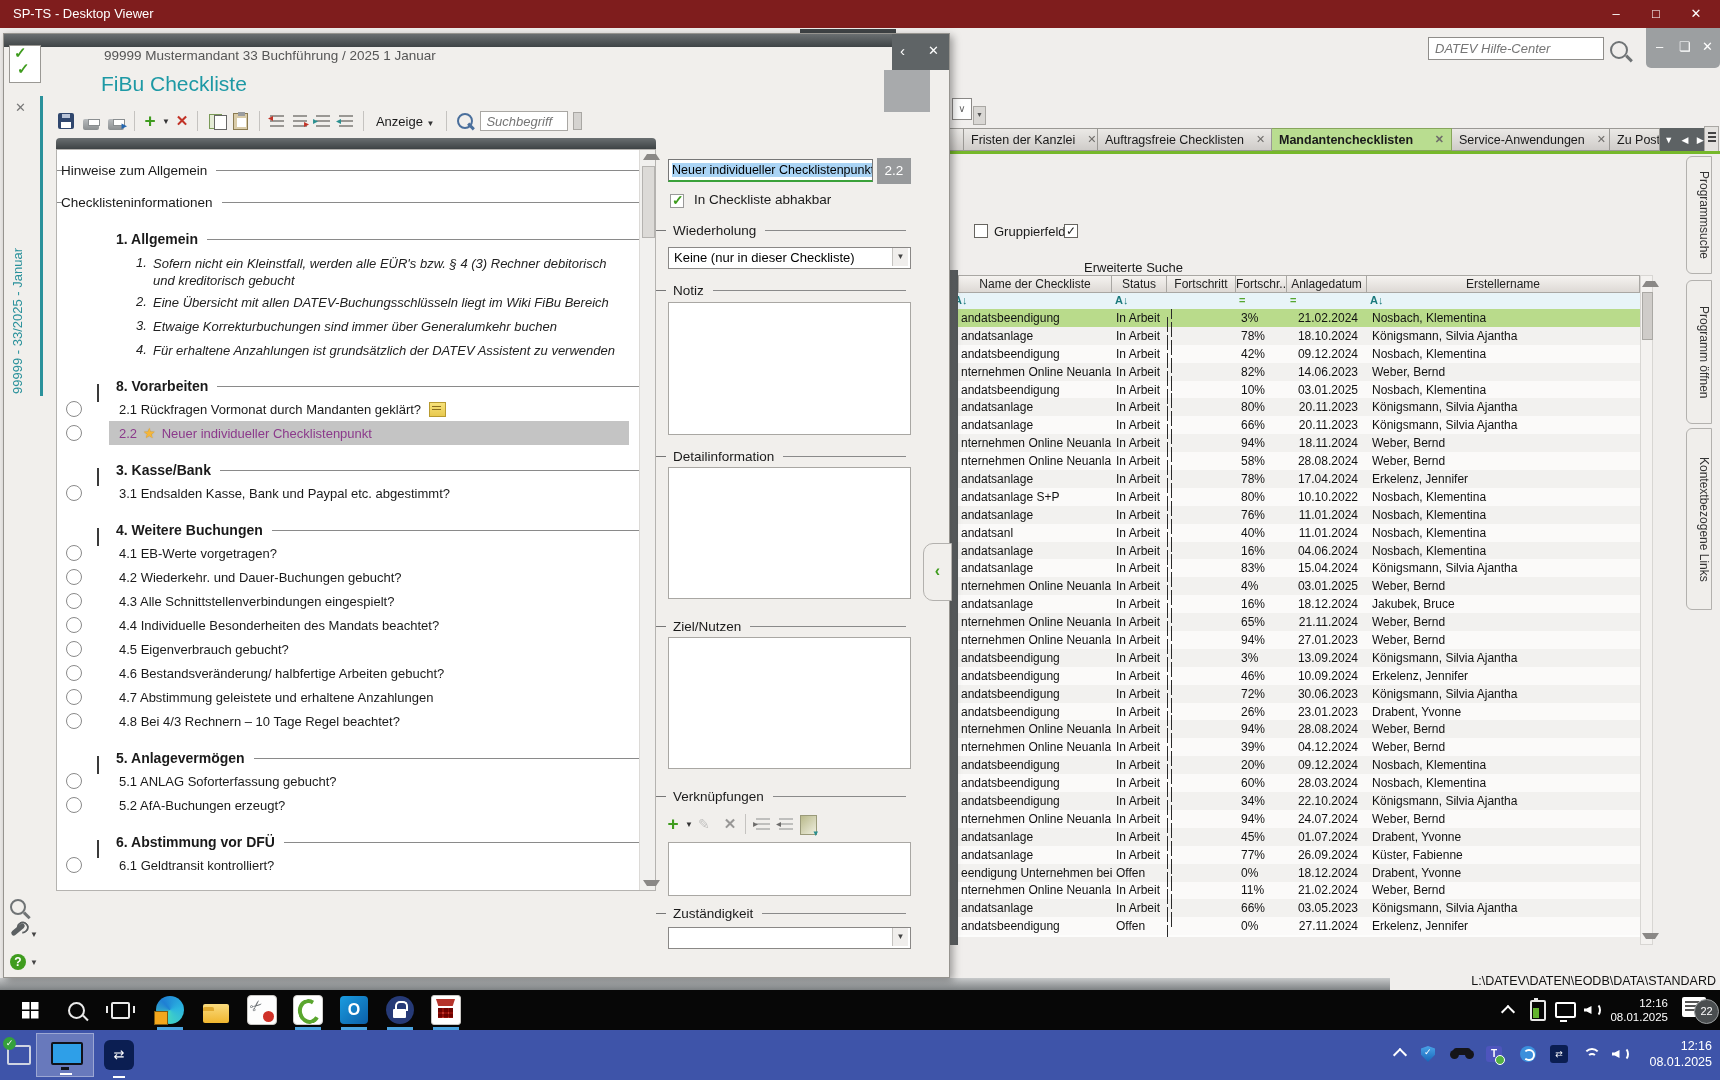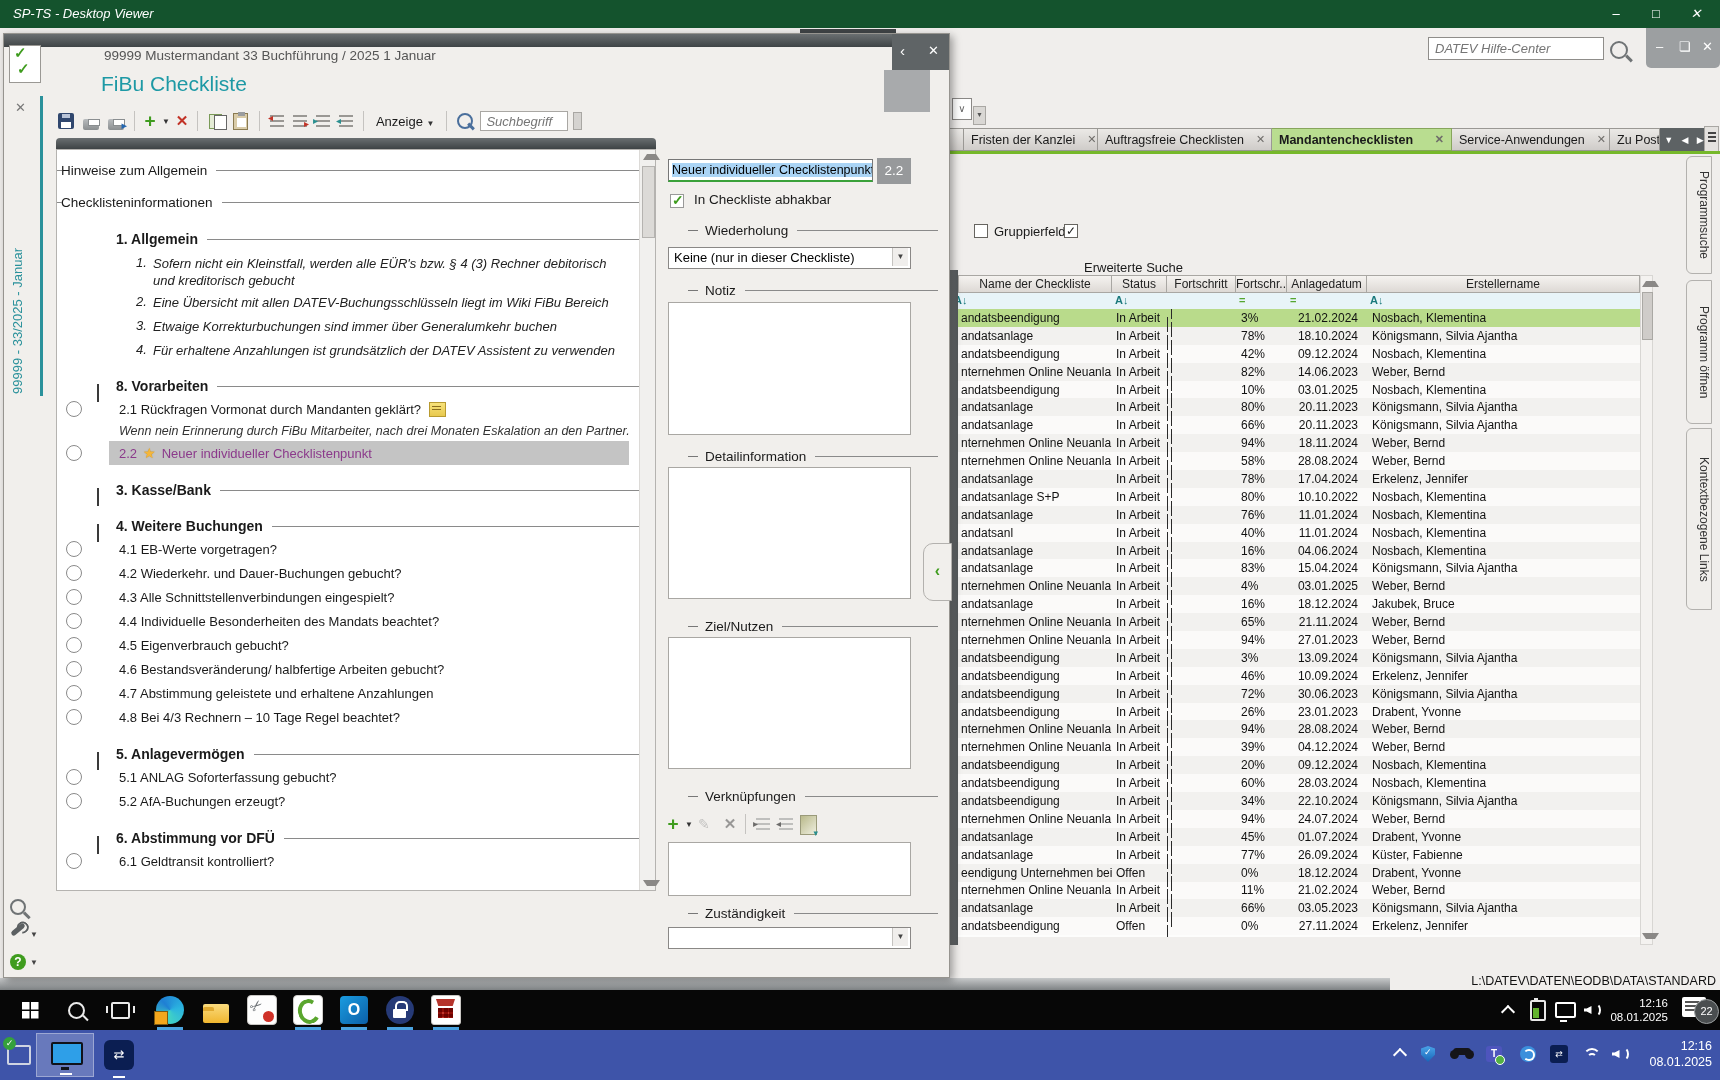--- a/index.html
+++ b/index.html
@@ -1,18 +1,18 @@
 <!DOCTYPE html>
 <html><head>
 <meta charset="utf-8">
 <style>
   html,body{margin:0;padding:0;background:#222;}
   #stage{position:relative;width:1720px;height:1080px;background:#efedeb;font-family:"Liberation Sans",sans-serif;overflow:hidden;}
   
-  #host-titlebar{position:absolute;left:0;top:0;width:1720px;height:28px;background:#14532d;color:#fff;font-style:italic;}
+  #host-titlebar{position:absolute;left:0;top:0;width:1720px;height:28px;background:#7f1d1d;color:#fff;}
   #host-titlebar .t{position:absolute;left:13px;top:6px;font-size:13px;}
   .winbtn{position:absolute;top:0;width:40px;height:28px;color:#fff;font-size:13px;text-align:center;line-height:28px;}
   
   #desktop{position:absolute;left:0;top:28px;width:1720px;height:962px;background:#efedeb;}
   #desk-edge{position:absolute;left:0;top:950px;width:1390px;height:12px;background:linear-gradient(#c7c9ca,#7e8284);}
   
   #grip{position:absolute;left:800px;top:1px;width:96px;height:18px;background:#3f4446;border-radius:0 0 5px 5px;display:flex;align-items:center;justify-content:center;gap:6px;}
   .grip-dots{width:30px;height:9px;background-image:radial-gradient(#fff 1px,transparent 1.4px);background-size:5px 4.5px;}
   .grip-dots.sm{width:16px;}
   #grip .ar{color:#fff;font-size:8px;line-height:8px;}
@@ -133,21 +133,21 @@
   .cl-info .txt{display:inline-block;max-width:468px;line-height:17px;}
   .cl-task{height:24px;position:relative;font-size:13px;color:#1a1a1a;display:flex;align-items:center;padding-left:62px;}
   .radio{position:absolute;left:9px;top:4px;width:14px;height:14px;border:1.5px solid #8a8a8a;border-radius:50%;background:#fff;box-sizing:content-box;}
   .note-ic{display:inline-block;width:15px;height:13px;margin-left:8px;background:linear-gradient(#f7e27a,#e8c94f);border:1px solid #b89a2f;position:relative;}
   .note-ic::after{content:"";position:absolute;left:2px;top:3px;width:9px;height:1.5px;background:#8a6d1e;box-shadow:0 3px 0 #8a6d1e;}
   .cl-task .hl{position:absolute;left:52px;right:26px;top:0;bottom:0;background:#c4c4c4;display:flex;align-items:center;color:#8b3a8b;padding-left:10px;}
   .hl .star{color:#f5b63a;margin:0 6px;font-size:14px;text-shadow:0 0 1px #b07d10;}
   .cl-subnote{height:20px;padding-left:62px;font-style:italic;font-size:12.5px;color:#333;display:flex;align-items:center;}
   
   .dp-label{position:absolute;font-size:13.5px;color:#1a1a1a;}
-  .dgroup{position:absolute;left:652px;width:258px;height:16px;display:flex;align-items:center;font-size:13.5px;color:#1a1a1a;padding-left:32px;}
+  .dgroup{position:absolute;left:652px;width:258px;height:16px;display:flex;align-items:center;font-size:13.5px;color:#1a1a1a;}
   .dgroup::before{content:"";width:10px;height:1px;background:#777;margin-right:7px;}
   .dgroup .rule{margin-top:0;}
   #dp-name{position:absolute;left:664px;top:125px;width:205px;height:23px;background:#fff;border:1px solid #777;border-bottom:2px solid #3aa13a;box-sizing:border-box;font-size:12.5px;line-height:20px;padding-left:3px;white-space:nowrap;overflow:hidden;}
   #dp-name span{background:#aad4f5;}
   #dp-badge{position:absolute;left:873px;top:124px;width:34px;height:26px;background:#97999b;color:#fff;font-size:13.5px;text-align:center;line-height:26px;}
   #dp-check{position:absolute;left:666px;top:160px;width:14px;height:14px;background:#fff;border:1px solid #999;box-sizing:border-box;}
   #dp-check::after{content:"✓";position:absolute;left:1px;top:-3px;color:#3f9c1e;font-weight:bold;font-size:14px;}
   .combo{position:absolute;left:664px;width:243px;height:22px;background:#fff;border:1px solid #8a8886;box-sizing:border-box;font-size:13px;line-height:20px;padding-left:5px;white-space:nowrap;overflow:hidden;}
   .combo .ar{position:absolute;right:2px;top:0px;width:15px;height:18px;background:#f0eeec;color:#444;font-size:8px;text-align:center;line-height:18px;border-left:1px solid #c5c3c0;}
   .dtarea{position:absolute;left:664px;width:243px;background:#fff;border:1px solid #a9a7a3;box-sizing:border-box;}
@@ -675,33 +675,36 @@
             <div class="cl-group">
               <span class="mk"><span class="mk-chev"></span></span>
               <span>8. Vorarbeiten</span>
               <span class="rule"></span>
             </div>
             <div class="cl-task">
               <span class="radio"></span>
               <span>2.1 Rückfragen Vormonat durch Mandanten geklärt?</span>
               <span class="note-ic"></span>
             </div>
-            <div class="cl-subnote">Wenn nein Erinnerung durch FiBu Mitarbeiter, nach drei Monaten Eskalation an den Partner.</div>
             <div class="cl-task">
               <span class="radio"></span>
               <div class="hl">
                 <span>2.2</span>
                 <span class="star">★</span>
                 <span>Neuer individueller Checklistenpunkt</span>
               </div>
             </div>
             <div class="cl-group">
               <span class="mk"><span class="mk-chev"></span></span>
               <span>3. Kasse/Bank</span>
               <span class="rule"></span>
+            </div>
+            <div class="cl-task">
+              <span class="radio"></span>
+              <span>3.1 Endsalden Kasse, Bank und Paypal etc. abgestimmt?</span>
             </div>
             <div class="cl-group">
               <span class="mk"><span class="mk-chev"></span></span>
               <span>4. Weitere Buchungen</span>
               <span class="rule"></span>
             </div>
             <div class="cl-task">
               <span class="radio"></span>
               <span>4.1 EB-Werte vorgetragen?</span>
             </div>

